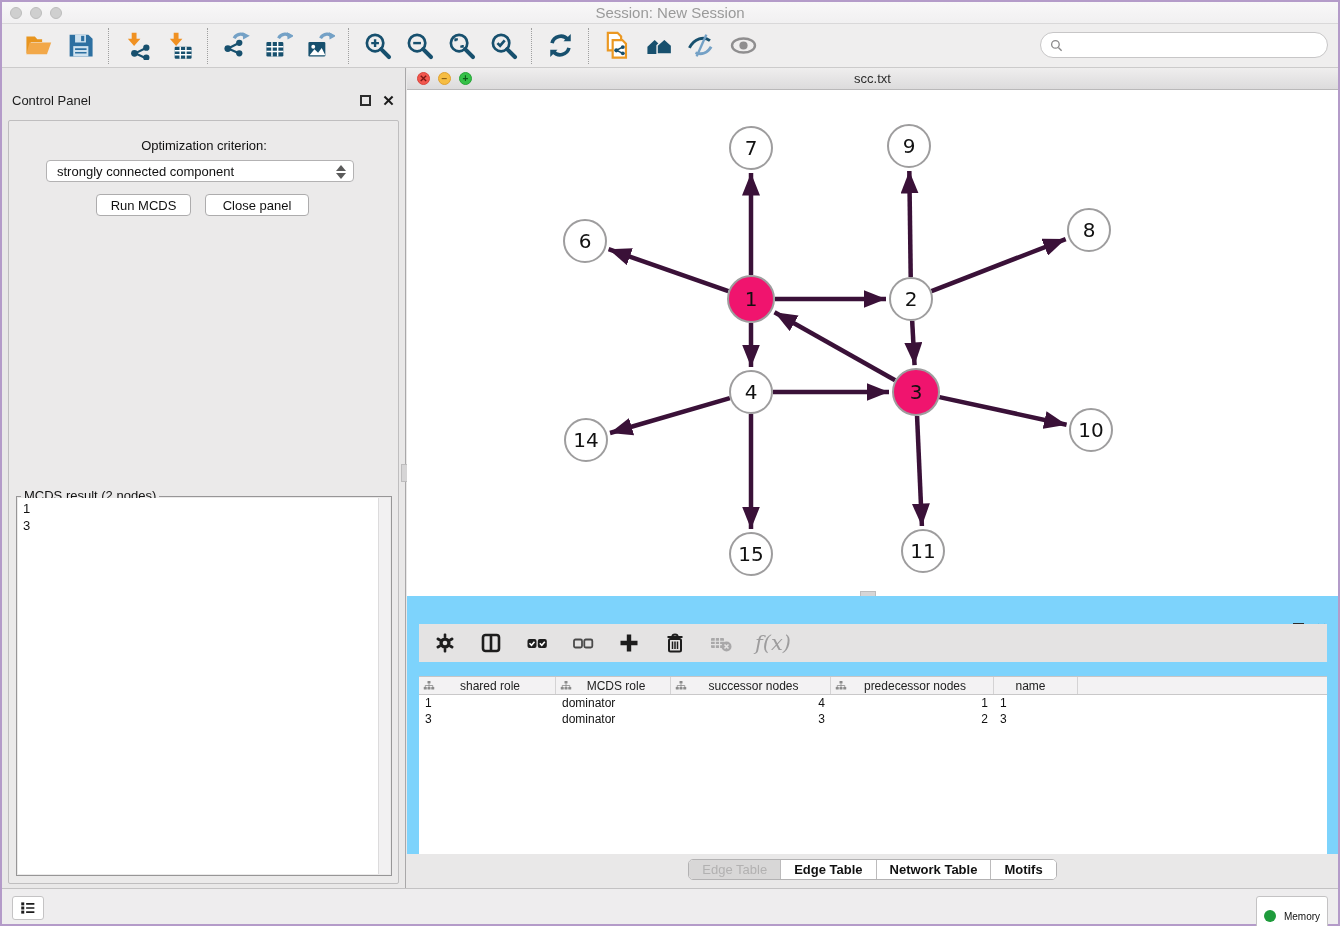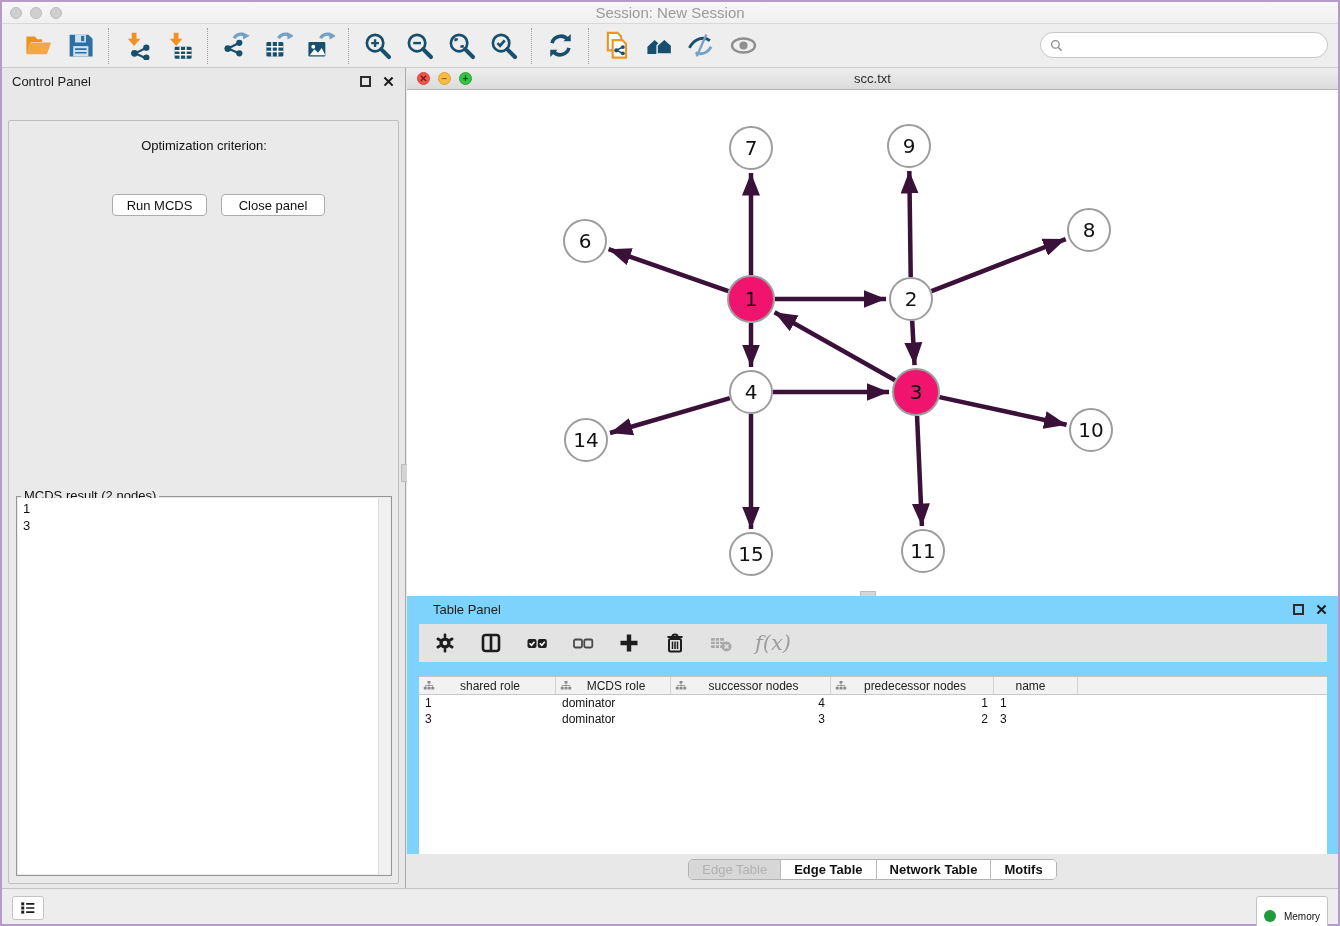--- a/index.html
+++ b/index.html
@@ -29,21 +29,21 @@
   #searchbox { position:absolute; right:10px; top:8px; width:288px; height:26px;
     background:#fff; border:1px solid #c7c6c7; border-radius:13px;
     display:flex; align-items:center; padding:0 9px; }
   #searchbox svg { width:13px; height:13px; margin-right:5px; }
   #searchbox input { border:none; outline:none; flex:1; font-size:13px;
     font-family:"Liberation Sans",sans-serif; background:transparent; }
 
   
   #control-panel { left:0; top:66px; width:404px; height:820px;
     background:#e9e8e8; border-right:1px solid #a9a8a9; }
-  .panel-head { height:26px; display:flex; align-items:center; padding:0 10px; }
+  .panel-head { height:26px; display:flex; align-items:center; padding:0 10px;margin-top:19px; }
   .panel-head .ptitle { font-size:13px; color:#1c1c1c; flex:1; }
   .wbtn { width:13px; height:13px; margin-left:10px; display:flex;
     align-items:center; justify-content:center; }
   .float-btn { width:11px; height:11px; border:2px solid #2c2c2c; background:transparent; }
   .close-x { font-size:15px; font-weight:bold; color:#1a1a1a; line-height:13px; }
 
   .seg-tabs { display:flex; border:1px solid #b3b2b3; border-radius:5px;
     overflow:hidden; background:#fff; height:21px; }
   .seg-tab { font-size:13px; color:#111; padding:0 13px; line-height:19px;
     border-right:1px solid #bcbbbc; background:#fff; }
@@ -59,21 +59,21 @@
     display:flex; align-items:center; padding:0 24px 0 10px; }
   .stepper { position:absolute; right:7px; top:3px; width:10px; height:16px; }
   .stepper .up { position:absolute; top:1px; left:0; width:0; height:0;
     border-left:5px solid transparent; border-right:5px solid transparent;
     border-bottom:6px solid #5b5b5b; }
   .stepper .dn { position:absolute; bottom:1px; left:0; width:0; height:0;
     border-left:5px solid transparent; border-right:5px solid transparent;
     border-top:6px solid #5b5b5b; }
   .mac-btn { height:22px; background:#fff; border:1px solid #adacad;
     border-radius:4px; font-size:13px; color:#111; display:inline-flex;
-    align-items:center; justify-content:center;margin-left:16px; }
+    align-items:center; justify-content:center; }
   #run-btn { left:94px; top:126px; width:95px; }
   #closep-btn { left:203px; top:126px; width:104px; }
 
   #result-group { left:14px; top:428px; width:376px; height:380px;
     border:1px solid #979697; }
   #result-legend { position:absolute; top:-9px; left:4px; background:#ebeaea;
     padding:0 3px; font-size:13px; color:#111; }
   #result-area { position:absolute; inset:1px; background:#fff; }
   #result-scroll { position:absolute; right:0; top:0; width:12px; height:100%;
     background:#f2f1f2; border-left:1px solid #dcdbdc; }
@@ -309,20 +309,27 @@
       <div class="wbtn">
           <div class="close-x">✕</div>
         </div>
     </div>
 
 
     <div id="cp-content" class="abs"></div>
 
     <div id="opt-label" class="abs">Optimization criterion:</div>
 
+    <div id="opt-select" class="abs">
+      <span>strongly connected component</span>
+      <div class="stepper">
+        <div class="up"></div>
+          <div class="dn"></div>
+      </div>
+    </div>
 
     <button id="run-btn" class="abs mac-btn">Run MCDS</button>
     <button id="closep-btn" class="abs mac-btn">Close panel</button>
 
     <div id="result-group" class="abs">
       <div id="result-legend">MCDS result (2 nodes)</div>
       <div id="result-area">
         <div class="result-line">1</div>
         <div class="result-line">3</div>
         <div id="result-scroll"></div>

